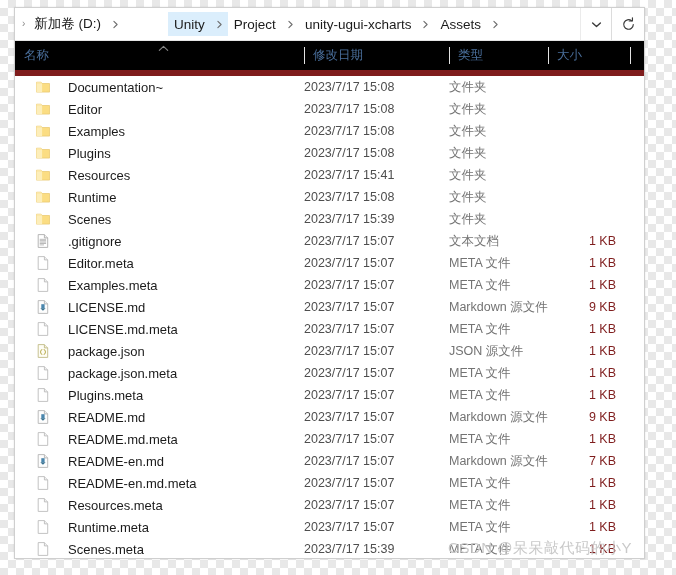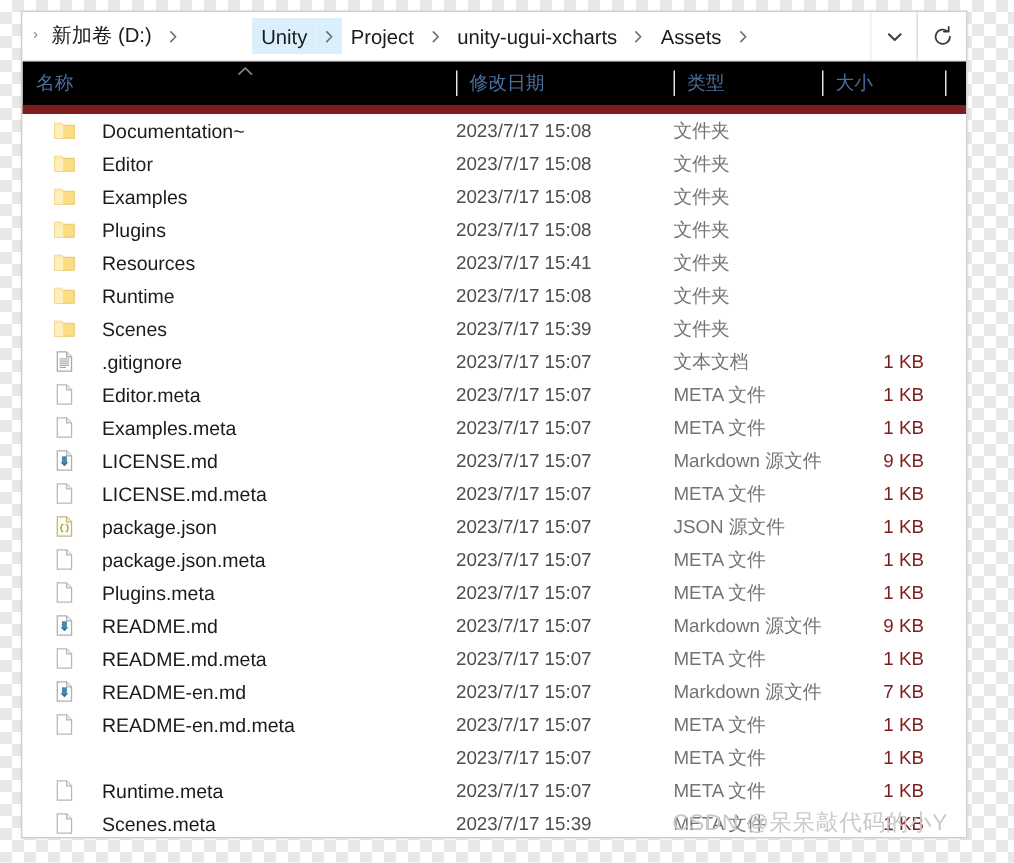--- a/index.html
+++ b/index.html
@@ -571,20 +571,29 @@
               <path d="M9.4 1.6 v3.3 h3.3" fill="#f0f0f0" stroke="#b8b8b8" stroke-width="0.85"></path>
             </svg>
           </span>
           <span class="name-text">README-en.md.meta</span>
         </div>
         <div class="cell-date">2023/7/17 15:07</div>
         <div class="cell-type">META 文件</div>
         <div class="cell-size">1 KB</div>
       </div>
       <div class="file-row">
+        <div class="cell-name">
+          <span class="icon-box">
+            <svg width="16" height="16" viewBox="0 0 16 16">
+              <path d="M3.2 1.6 h6.2 l3.3 3.3 v9.5 h-9.5 z" fill="#ffffff" stroke="#b8b8b8" stroke-width="0.85"></path>
+              <path d="M9.4 1.6 v3.3 h3.3" fill="#f0f0f0" stroke="#b8b8b8" stroke-width="0.85"></path>
+            </svg>
+          </span>
+          <span class="name-text">Resources.meta</span>
+        </div>
         <div class="cell-date">2023/7/17 15:07</div>
         <div class="cell-type">META 文件</div>
         <div class="cell-size">1 KB</div>
       </div>
       <div class="file-row">
         <div class="cell-name">
           <span class="icon-box">
             <svg width="16" height="16" viewBox="0 0 16 16">
               <path d="M3.2 1.6 h6.2 l3.3 3.3 v9.5 h-9.5 z" fill="#ffffff" stroke="#b8b8b8" stroke-width="0.85"></path>
               <path d="M9.4 1.6 v3.3 h3.3" fill="#f0f0f0" stroke="#b8b8b8" stroke-width="0.85"></path>

